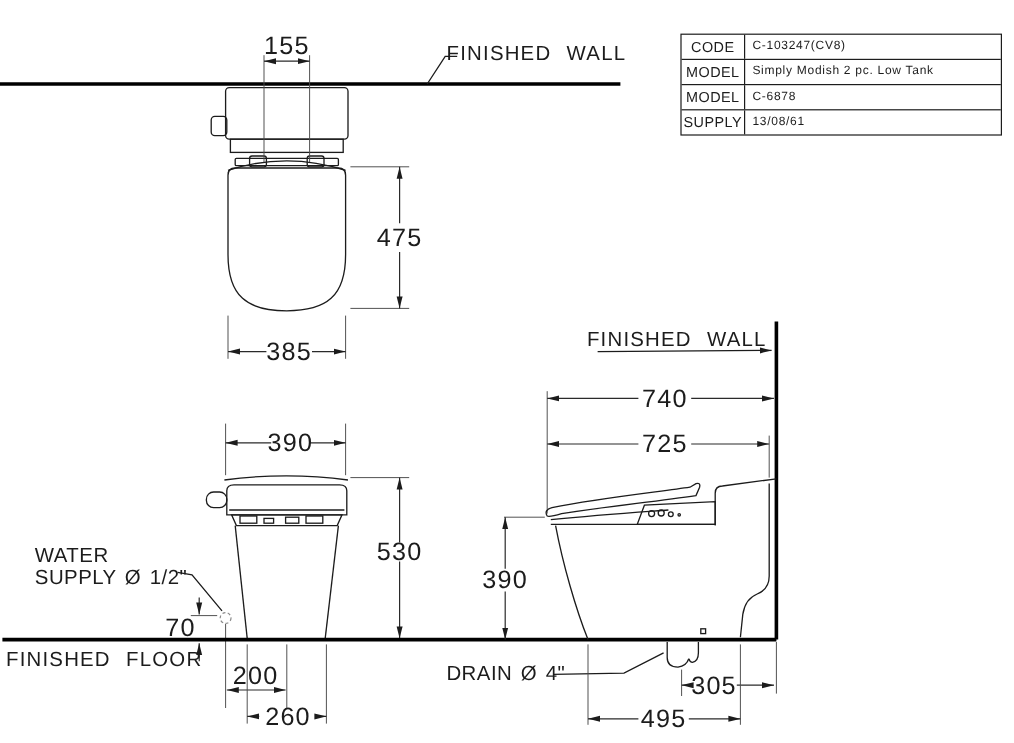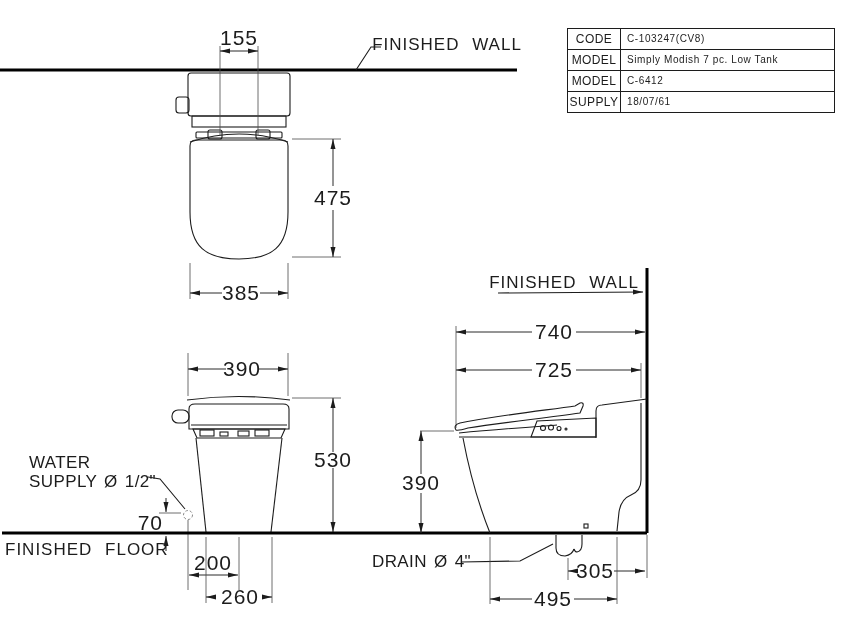--- a/index.html
+++ b/index.html
@@ -177,25 +177,25 @@
   </g>
 </svg>
 
 <div class="title-block">
   <div class="tb-row">
     <div class="tb-label">CODE</div>
     <div class="tb-value">C-103247(CV8)</div>
   </div>
   <div class="tb-row">
     <div class="tb-label">MODEL</div>
-    <div class="tb-value">Simply Modish 7 pc. Low Tank</div>
+    <div class="tb-value">Simply Modish 2 pc. Low Tank</div>
   </div>
   <div class="tb-row">
     <div class="tb-label">MODEL</div>
-    <div class="tb-value">C-6412</div>
+    <div class="tb-value">C-6878</div>
   </div>
   <div class="tb-row">
     <div class="tb-label">SUPPLY</div>
-    <div class="tb-value">18/07/61</div>
+    <div class="tb-value">13/08/61</div>
   </div>
 </div>
 
 </div>
 
 </body></html>

